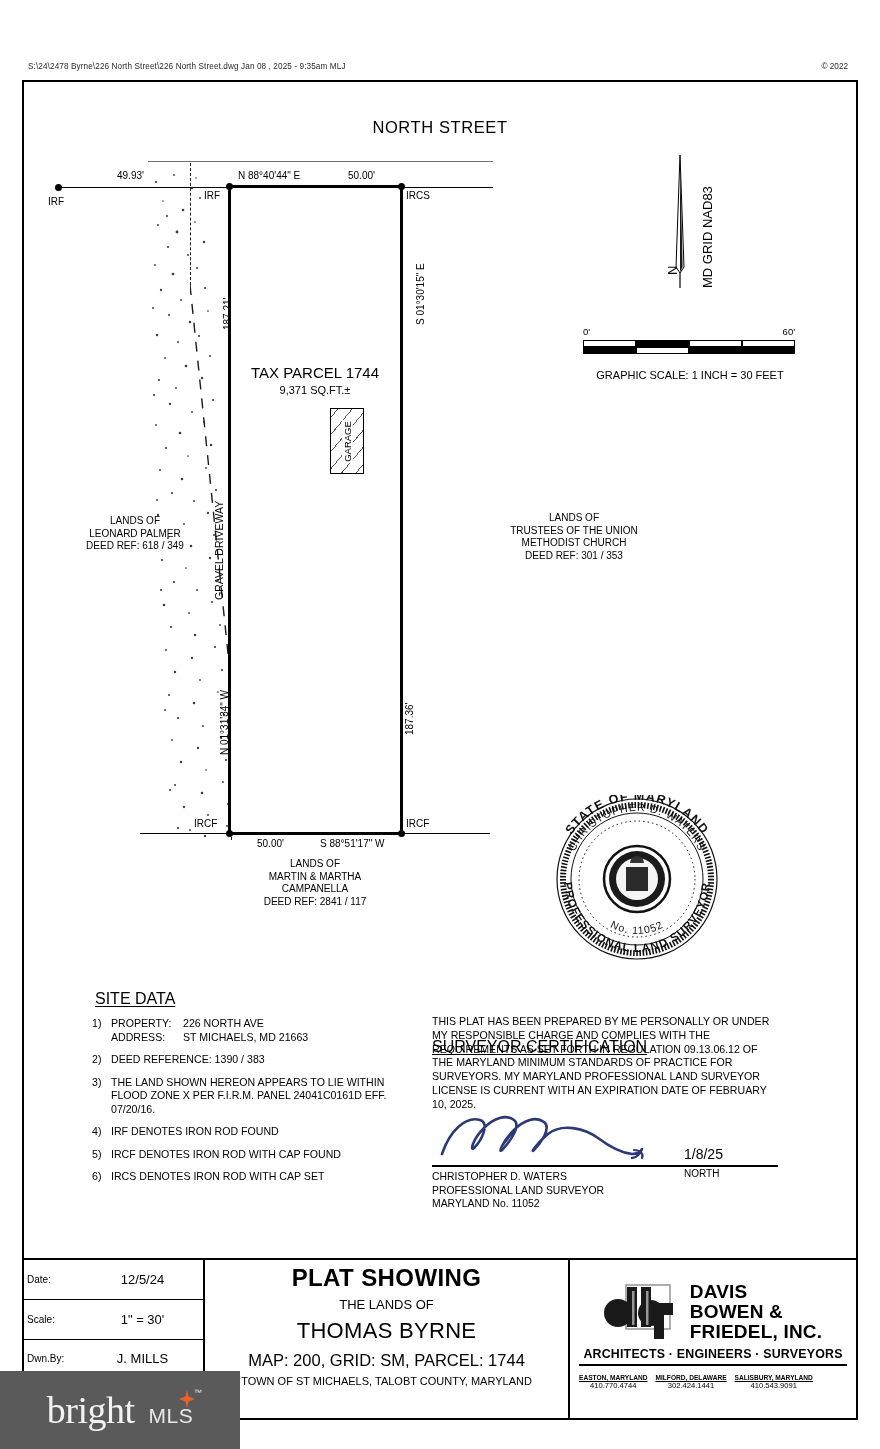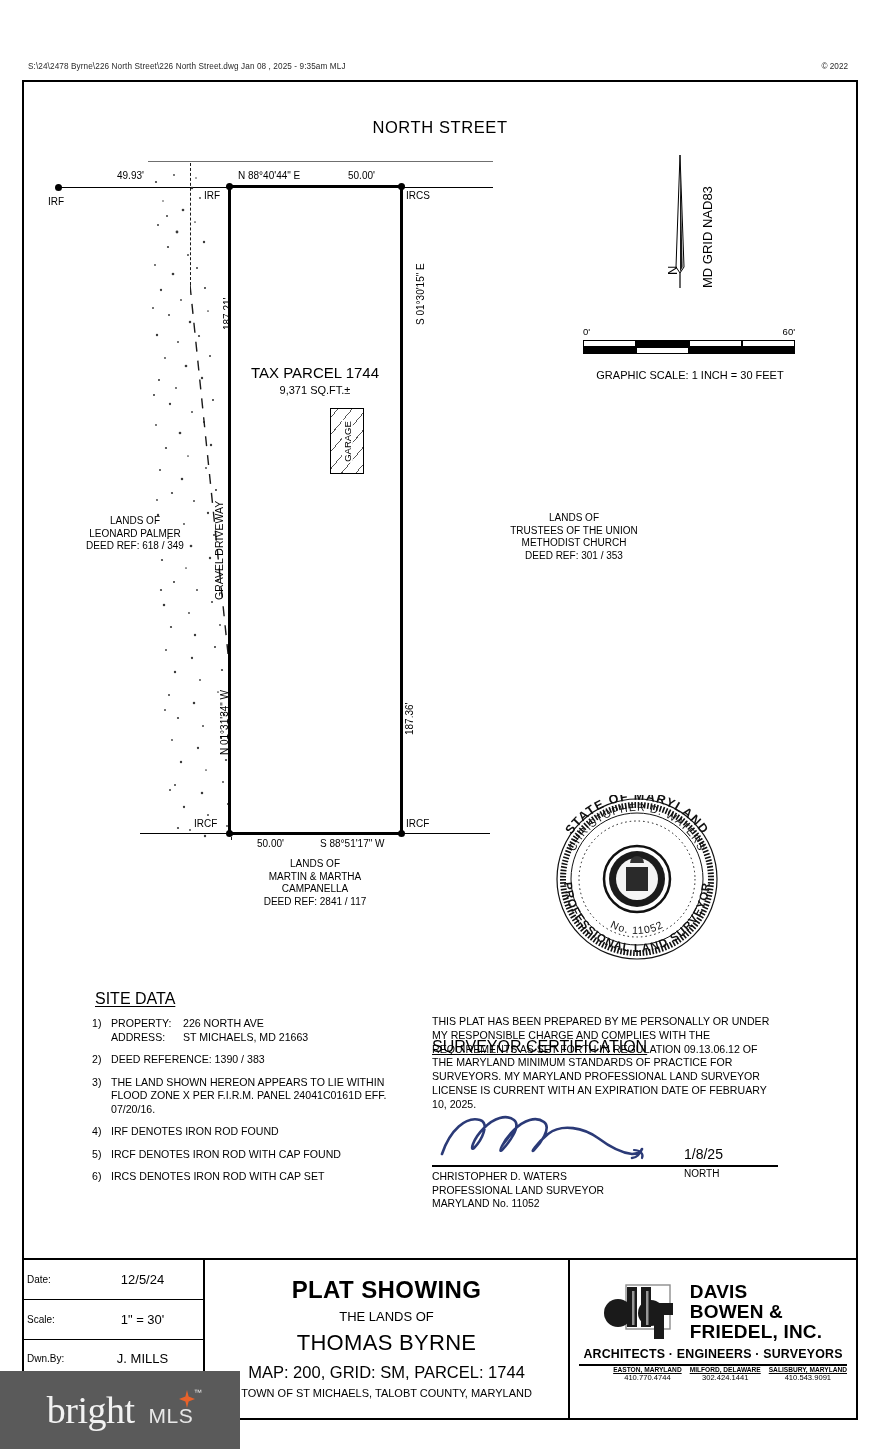--- a/index.html
+++ b/index.html
@@ -264,21 +264,21 @@
     font-size: 13px;
     color: #000;
     flex: 1 1 auto;
     text-align: center;
   }
   #tb-mid {
     flex: 1 1 auto;
     border-right: 2.2px solid #000;
     display: flex; flex-direction: column;
     align-items: center; justify-content: flex-start;
-    padding-top: 16px;
+    padding-top: 4px;
   }
   #tb-title { font-size: 24px; font-weight: bold; letter-spacing: 0.4px; color: #000; }
   #tb-sub1 { font-size: 13px; margin-top: 5px; color: #000; }
   #tb-owner { font-size: 22px; margin-top: 6px; letter-spacing: 0.3px; color: #000; }
   #tb-mapline { font-size: 16.5px; margin-top: 7px; color: #000; white-space: nowrap; }
   #tb-townline { font-size: 11px; margin-top: 5px; color: #000; white-space: nowrap; }
   #tb-right {
     width: 286px;
     display: flex; flex-direction: column;
     align-items: center;
@@ -292,23 +292,23 @@
     letter-spacing: 0.2px;
   }
   #logo-disc {
     font-size: 12.4px; font-weight: bold;
     letter-spacing: 0.2px; color: #000;
     margin-top: 1px;
     white-space: nowrap;
   }
   #logo-rule { width: 268px; height: 1.6px; background: #000; margin-top: 3px; }
   #offices {
-    display: flex; gap: 8px; margin-top: 0;
+    display: flex; gap: 8px; margin-top: 8px;
     font-size: 6.6px; color: #000;
-    width: 268px; justify-content: flex-end;
+    width: 268px; justify-content: flex-start;
   }
   .office { text-align: center; white-space: nowrap; }
   .office .city { font-weight: bold; text-decoration: underline; }
   .office .phone { font-size: 7.6px; }
   
   #watermark {
     position: absolute;
     left: 0; top: 1371px;
     width: 240px; height: 78px;
     background: #5a5a5a;

